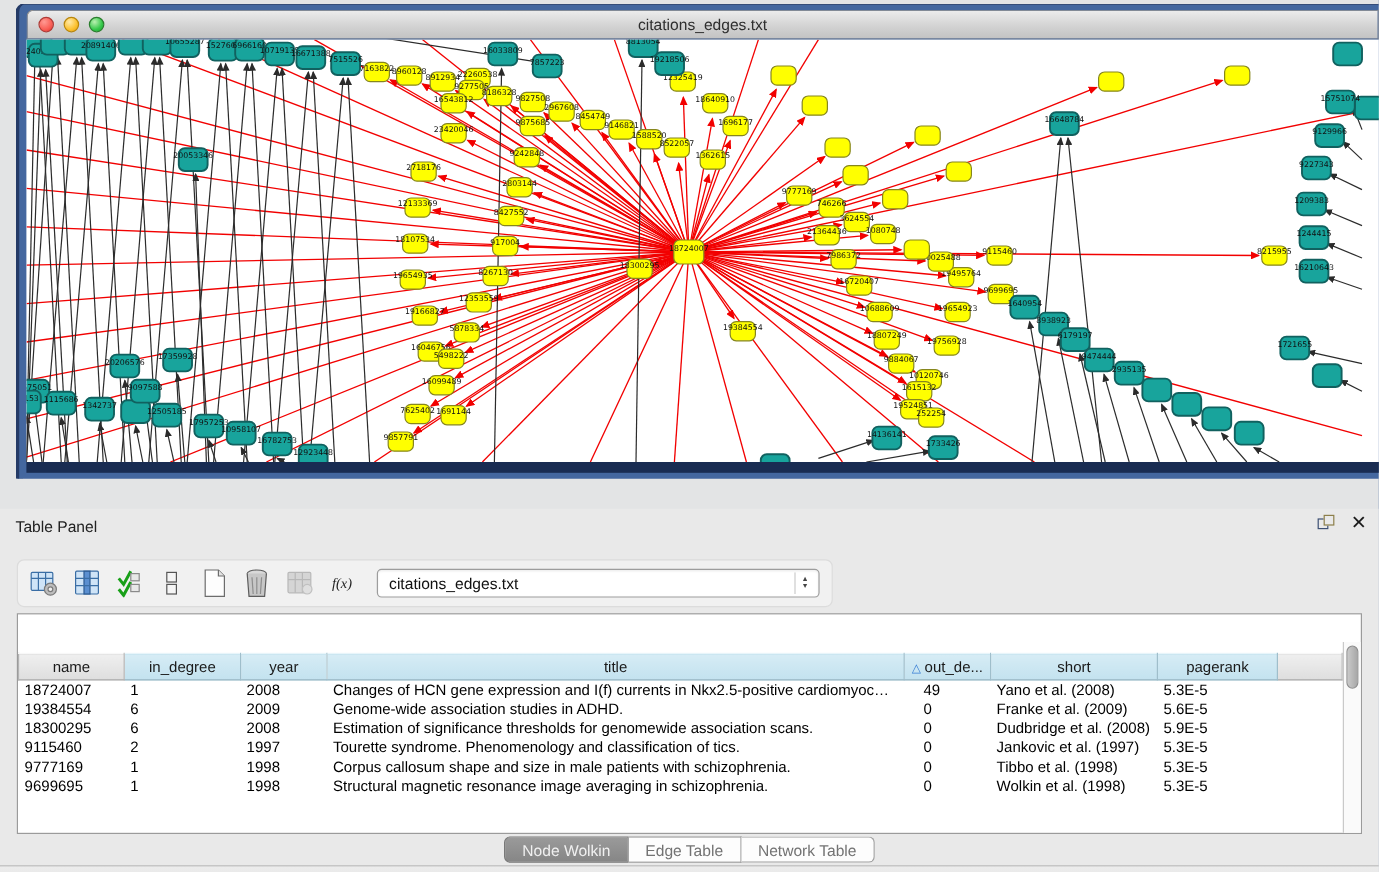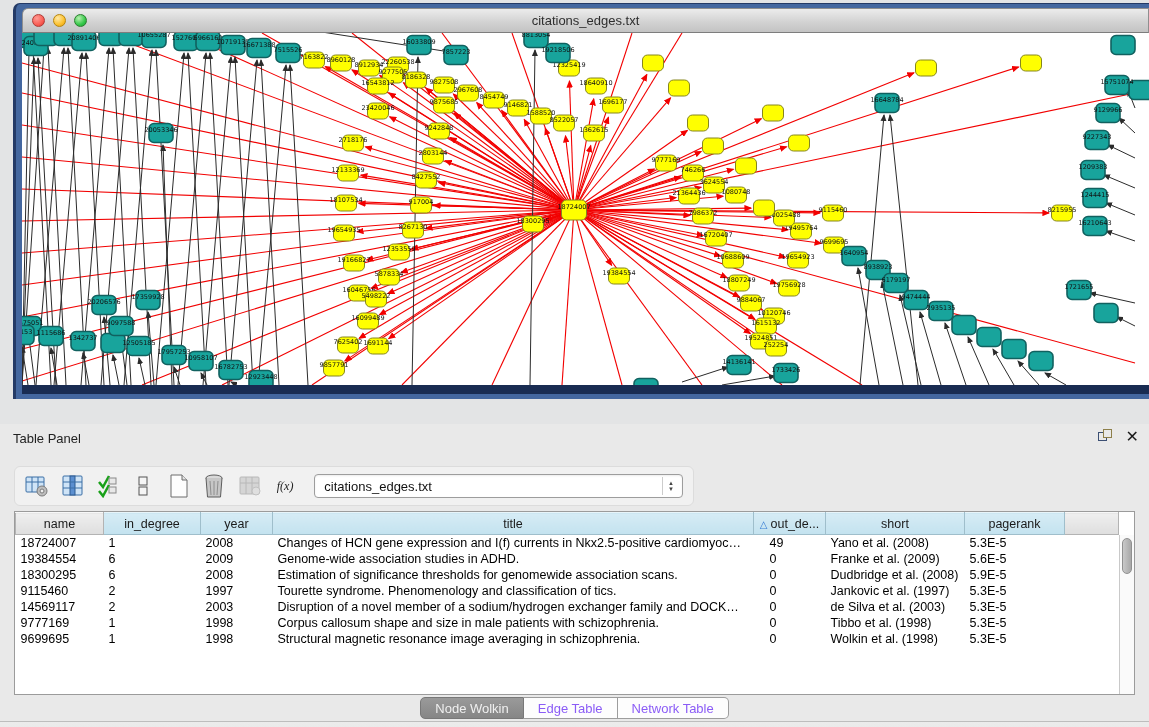--- a/index.html
+++ b/index.html
@@ -40,34 +40,34 @@
   .tb-icon { width:26px; height:26px; display:flex; align-items:center; justify-content:center; }
   #fx-icon { font-family:"Liberation Serif","DejaVu Serif",serif; font-style:italic; font-size:12px; color:#222; }
   #table-select { width:392px; height:24px; background:#fff; border:1px solid #9d9d9d; border-radius:4px;
     font-size:13px; color:#111; display:flex; align-items:center; padding-left:9px; position:relative; margin-left:6px;
     box-shadow:inset 0 1px 2px rgba(0,0,0,.08); }
   #table-select .stepper { position:absolute; right:3px; top:2px; width:17px; height:18px; border-left:1px solid #ccc;
     display:flex; flex-direction:column; align-items:center; justify-content:center; font-size:6px; color:#444; line-height:6px; }
 
   #data-table { position:absolute; left:14px; top:87px; width:1121px; height:184px; background:#fff;
     border:1px solid #9b9b9b; }
-  table { border-collapse:collapse; table-layout:fixed; width:1104px; font-size:12.5px; }
+  table { border-collapse:collapse; table-layout:fixed; width:1104px; font-size:12.5px;margin-top:32px; }
   th { height:22px; font-weight:normal; text-align:center; font-size:12.5px;
     background:linear-gradient(#d6ecf5,#c3e2ef); border:1px solid #9fbecb; border-top:1px solid #e8f5fa; color:#1a1a1a; overflow:hidden; white-space:nowrap; }
   th.col-name { background:linear-gradient(#efefef,#dedede); border:1px solid #b3b3b3; border-top:1px solid #f8f8f8; }
   th .sort-arrow { color:#3a7fd5; font-size:10px; margin-right:3px; }
   td { height:16px; padding:0 0 0 5px; white-space:nowrap; overflow:hidden; color:#000; }
   td.c-out { padding-left:16px; }
   #vscroll { position:absolute; right:0; top:23px; bottom:0; width:15px; background:#fafafa; border-left:1px solid #c9c9c9; }
   #vscroll .thumb { position:absolute; left:2px; top:3px; width:10px; height:36px; border-radius:6px;
     background:linear-gradient(90deg,#c9c9c9,#a8a8a8); border:1px solid #909090; }
 
   #tab-bar { position:absolute; left:0; top:273px; width:100%; height:26px; display:flex; justify-content:center; }
   .seg { height:22px; display:flex; align-items:center; padding:0 14px; font-size:13px;
-    background:#fdfdfd; color:#8b5cf6; border:1px solid #9d9d9d; border-left:none; }
+    background:#fdfdfd; color:#737373; border:1px solid #9d9d9d; border-left:none; }
   .seg:first-child { border-left:1px solid #9d9d9d; border-radius:5px 0 0 5px; }
   .seg:last-child { border-radius:0 5px 5px 0; }
   .seg.selected { background:linear-gradient(#9a9a9a,#868686); color:#f0f0f0; border-color:#787878; }
 
   #status-bar { position:absolute; left:0; top:297px; width:100%; height:30px;
     background:linear-gradient(#ececec,#e0e0e0); border-top:1px solid #bdbdbd;
     display:flex; align-items:center; justify-content:flex-end; }
   #memory-label { font-size:12px; color:#333; margin-right:8px; }
   #memory-dot { width:13px; height:13px; border-radius:50%; margin-right:22px;
     background:radial-gradient(circle at 35% 30%, #8ce78c,#3fcc3f 60%,#2a9c2a); border:1px solid #2d7a2d; }
@@ -875,30 +875,20 @@
             <td>9115460</td>
             <td>2</td>
             <td>1997</td>
             <td>Tourette syndrome. Phenomenology and classification of tics.</td>
             <td class="c-out">0</td>
             <td>Jankovic et al. (1997)</td>
             <td>5.3E-5</td>
             <td></td>
           </tr>
           <tr>
-            <td>14569117</td>
-            <td>2</td>
-            <td>2003</td>
-            <td>Disruption of a novel member of a sodium/hydrogen exchanger family and DOCK…</td>
-            <td class="c-out">0</td>
-            <td>de Silva et al. (2003)</td>
-            <td>5.3E-5</td>
-            <td></td>
-          </tr>
-          <tr>
             <td>9777169</td>
             <td>1</td>
             <td>1998</td>
             <td>Corpus callosum shape and size in male patients with schizophrenia.</td>
             <td class="c-out">0</td>
             <td>Tibbo et al. (1998)</td>
             <td>5.3E-5</td>
             <td></td>
           </tr>
           <tr>

